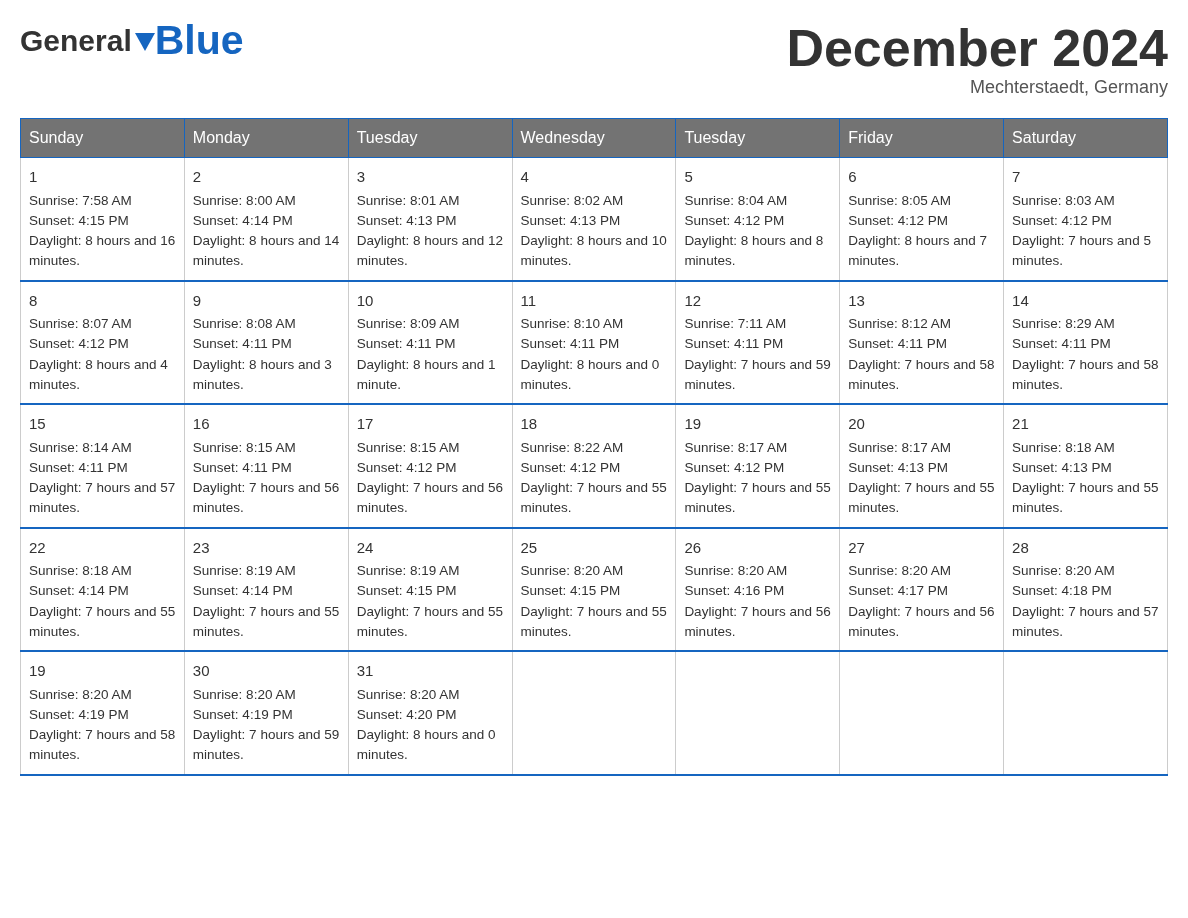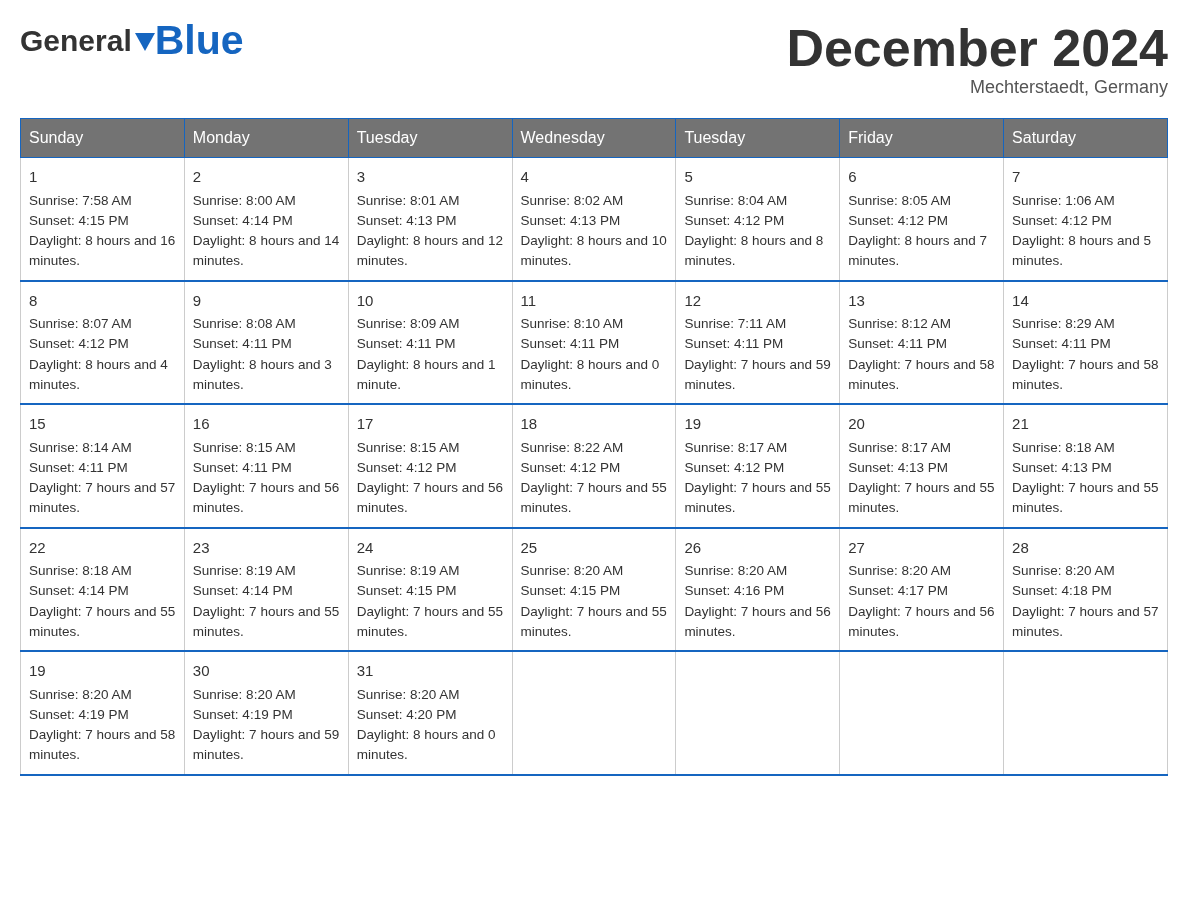--- a/index.html
+++ b/index.html
@@ -119,21 +119,21 @@
       </tr>
   </thead>
   <tbody id="calendar-body">
   <tr>
         <td><span class="day-num">1</span><span>Sunrise: 7:58 AM</span><br><span>Sunset: 4:15 PM</span><br><span>Daylight: 8 hours and 16 minutes.</span></td>
         <td><span class="day-num">2</span><span>Sunrise: 8:00 AM</span><br><span>Sunset: 4:14 PM</span><br><span>Daylight: 8 hours and 14 minutes.</span></td>
         <td><span class="day-num">3</span><span>Sunrise: 8:01 AM</span><br><span>Sunset: 4:13 PM</span><br><span>Daylight: 8 hours and 12 minutes.</span></td>
         <td><span class="day-num">4</span><span>Sunrise: 8:02 AM</span><br><span>Sunset: 4:13 PM</span><br><span>Daylight: 8 hours and 10 minutes.</span></td>
         <td><span class="day-num">5</span><span>Sunrise: 8:04 AM</span><br><span>Sunset: 4:12 PM</span><br><span>Daylight: 8 hours and 8 minutes.</span></td>
         <td><span class="day-num">6</span><span>Sunrise: 8:05 AM</span><br><span>Sunset: 4:12 PM</span><br><span>Daylight: 8 hours and 7 minutes.</span></td>
-        <td><span class="day-num">7</span><span>Sunrise: 1:06 AM</span><br><span>Sunset: 4:12 PM</span><br><span>Daylight: 8 hours and 5 minutes.</span></td>
+        <td><span class="day-num">7</span><span>Sunrise: 8:03 AM</span><br><span>Sunset: 4:12 PM</span><br><span>Daylight: 7 hours and 5 minutes.</span></td>
       </tr>
       <tr>
         <td><span class="day-num">8</span><span>Sunrise: 8:07 AM</span><br><span>Sunset: 4:12 PM</span><br><span>Daylight: 8 hours and 4 minutes.</span></td>
         <td><span class="day-num">9</span><span>Sunrise: 8:08 AM</span><br><span>Sunset: 4:11 PM</span><br><span>Daylight: 8 hours and 3 minutes.</span></td>
         <td><span class="day-num">10</span><span>Sunrise: 8:09 AM</span><br><span>Sunset: 4:11 PM</span><br><span>Daylight: 8 hours and 1 minute.</span></td>
         <td><span class="day-num">11</span><span>Sunrise: 8:10 AM</span><br><span>Sunset: 4:11 PM</span><br><span>Daylight: 8 hours and 0 minutes.</span></td>
         <td><span class="day-num">12</span><span>Sunrise: 7:11 AM</span><br><span>Sunset: 4:11 PM</span><br><span>Daylight: 7 hours and 59 minutes.</span></td>
         <td><span class="day-num">13</span><span>Sunrise: 8:12 AM</span><br><span>Sunset: 4:11 PM</span><br><span>Daylight: 7 hours and 58 minutes.</span></td>
         <td><span class="day-num">14</span><span>Sunrise: 8:29 AM</span><br><span>Sunset: 4:11 PM</span><br><span>Daylight: 7 hours and 58 minutes.</span></td>
       </tr>

